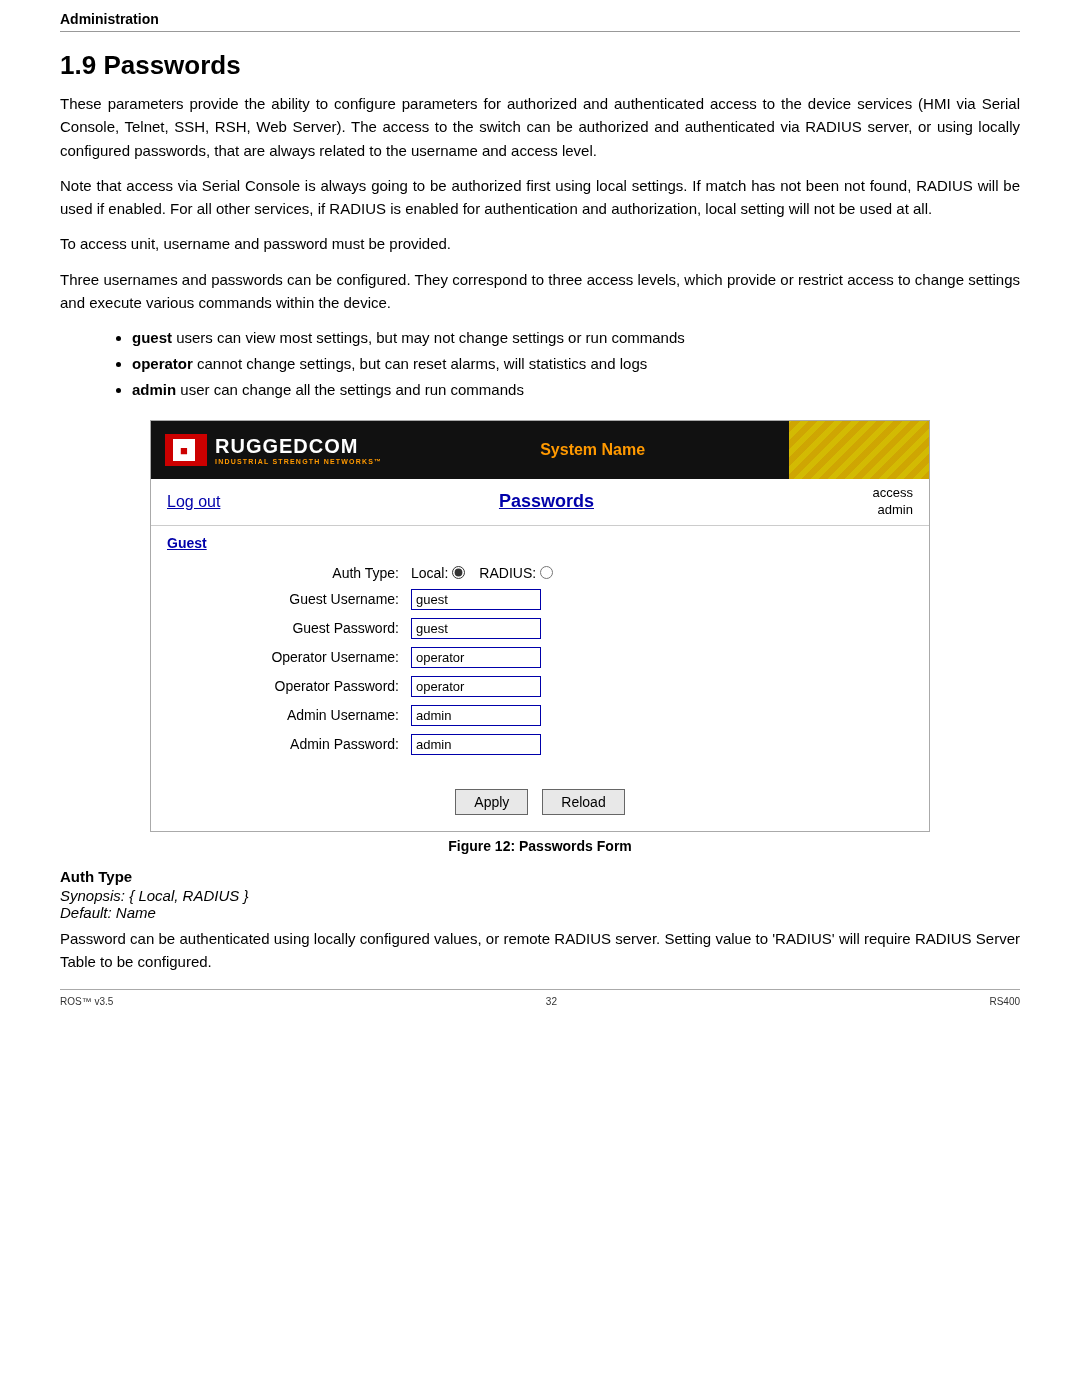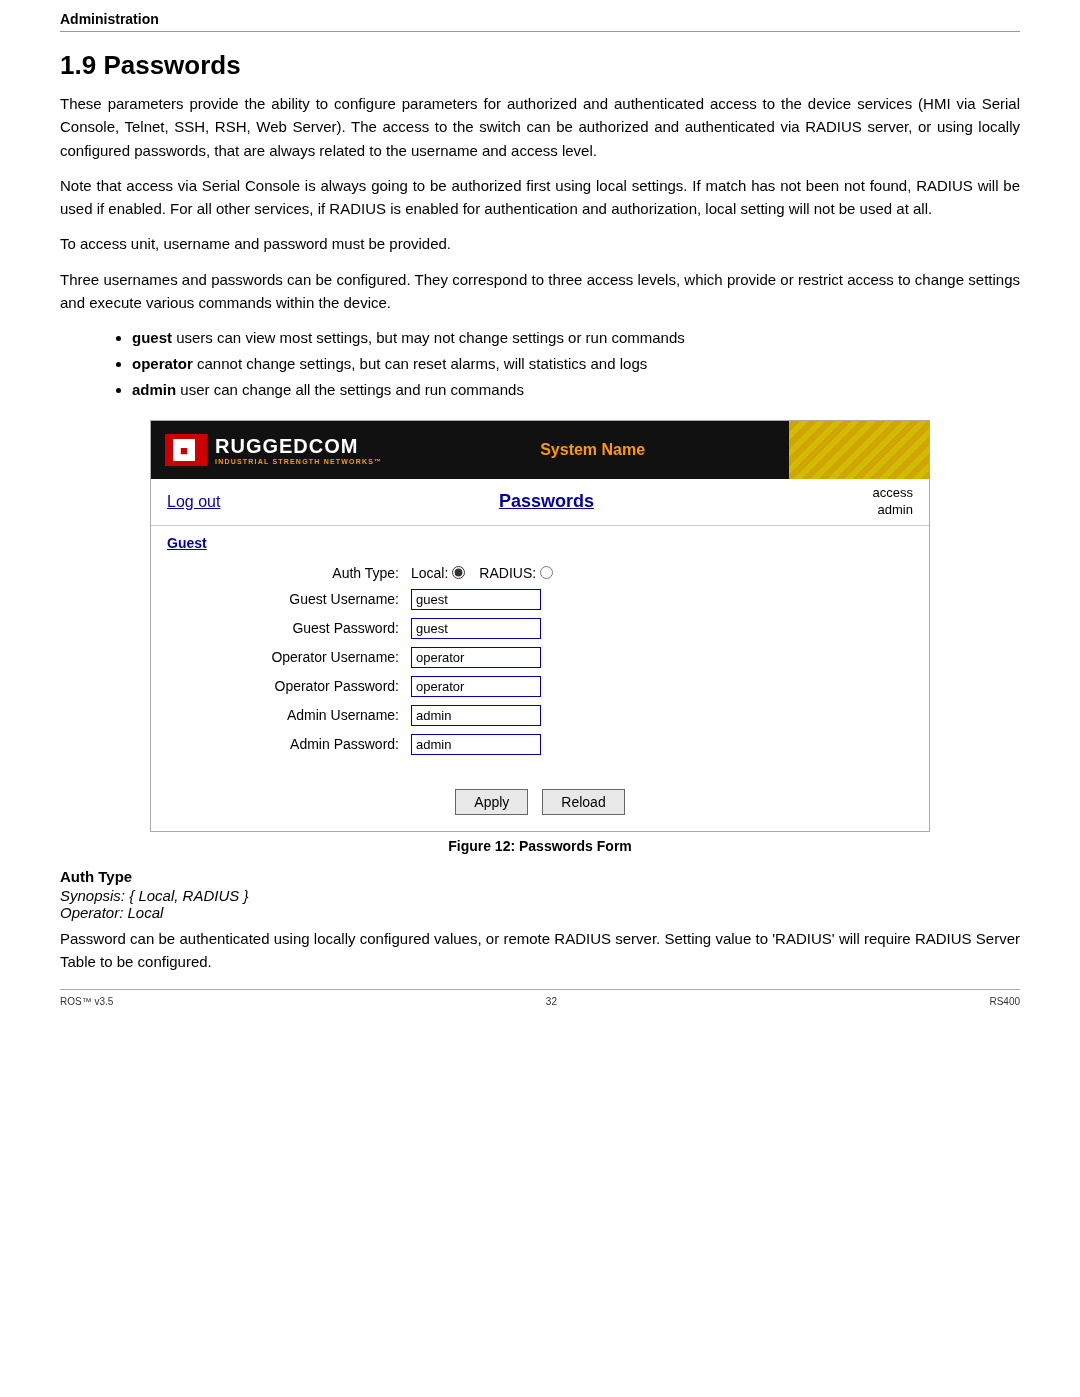--- a/index.html
+++ b/index.html
@@ -414,21 +414,21 @@
 
   </div>
 
   <p class="figure-caption">
     <strong>Figure 12: Passwords Form</strong>
   </p>
 
   <div class="auth-type-section">
     <p class="auth-type-heading">Auth Type</p>
     <p class="synopsis-text">Synopsis: { Local, RADIUS }</p>
-    <p class="default-text">Operator: Local</p>
+    <p class="default-text">Default: Name</p>
     <p class="body-text">Password can be authenticated using locally configured values, or remote RADIUS server. Setting value to 'RADIUS' will require RADIUS Server Table to be configured.</p>
   </div>
 
   <div class="page-footer">
     <span>ROS™  v3.5</span>
     <span>32</span>
     <span>RS400</span>
   </div>
 
 </div>

